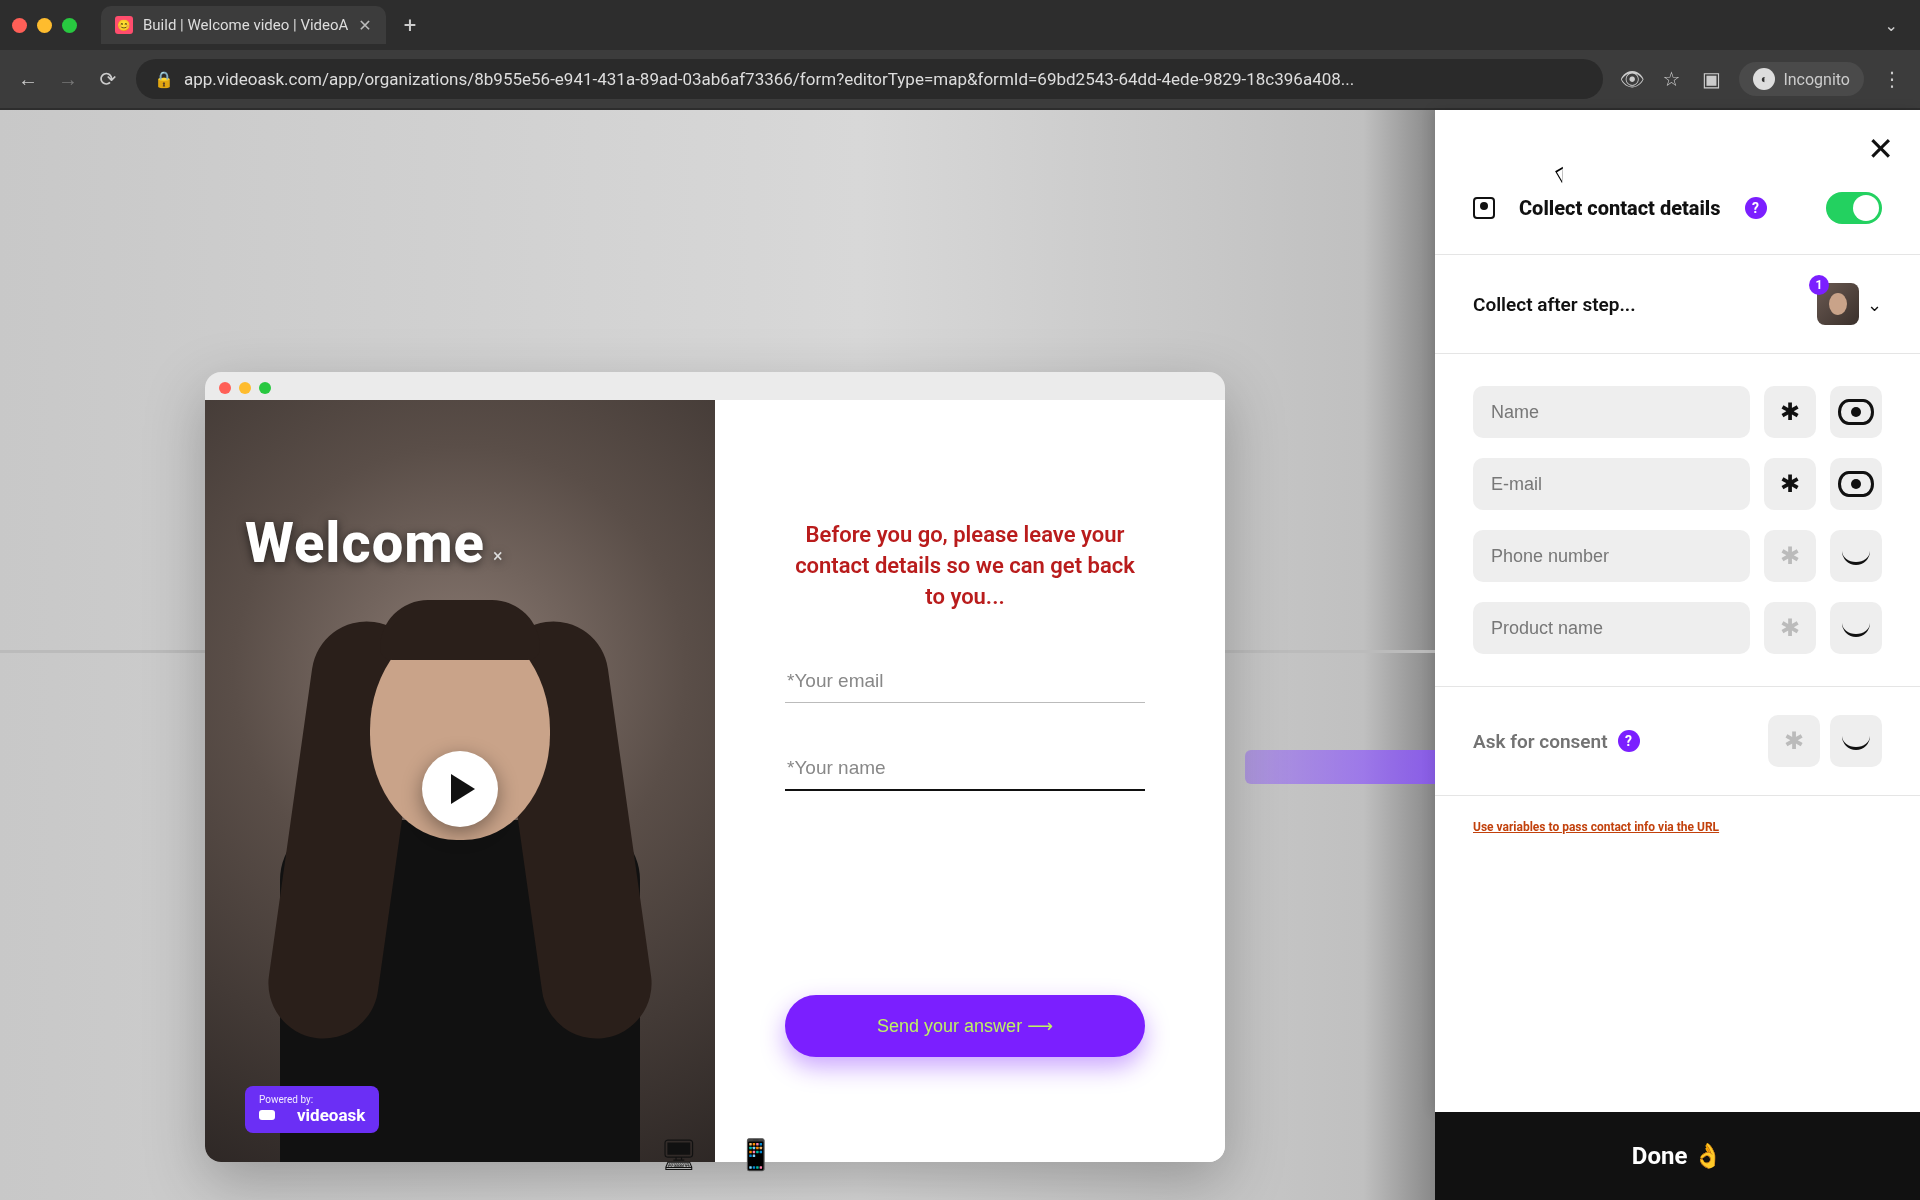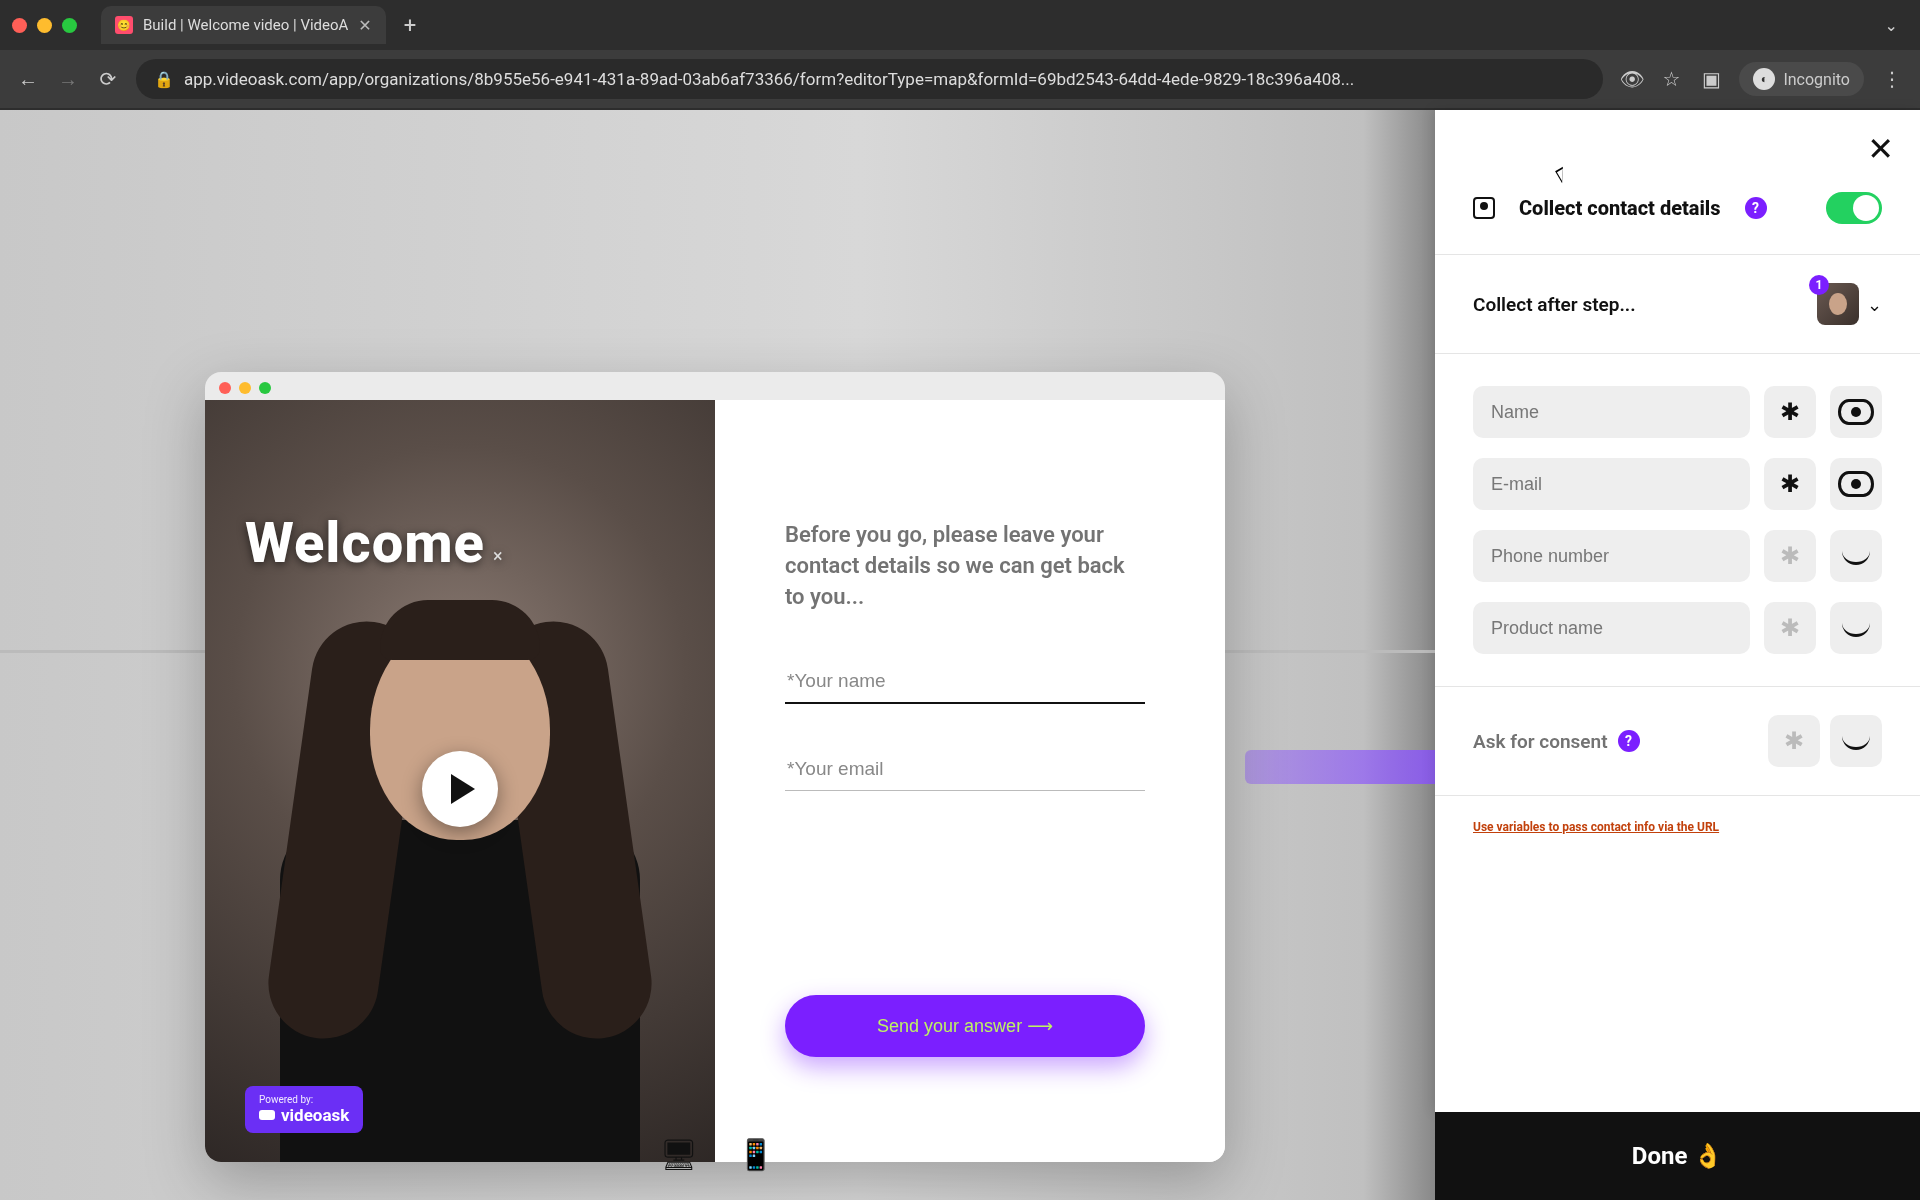--- a/index.html
+++ b/index.html
@@ -193,35 +193,36 @@
     border-bottom:15px solid transparent;
     margin-left:6px;
   }
   .powered {
     position:absolute; bottom:44px; left:40px;
     background:#6b2ff5; color:#fff;
     border-radius:8px; padding:8px 14px;
     font-size:13px;
   }
   .powered .small { font-size:10px; display:block; opacity:0.9; }
-  .powered .brand { display:flex; align-items:center; gap:6px; font-weight:700; font-size:17px;}
+  .powered .brand { display:flex; align-items:center; gap:22px; font-weight:700; font-size:17px;}
   .powered .brand-icon { width:16px; height:10px; background:#fff; border-radius:3px; position:relative;}
 
   .form-pane {
     flex:1;
     background:#fff;
     padding: 120px 80px 40px 70px;
     display:flex; flex-direction:column;
   }
   .form-prompt {
     font-size:22px;
     font-weight:600;
-    color:#737373;
+    color:#b91c1c;
     line-height:1.4;
     margin-bottom:48px;
+    text-align:center;
   }
   .text-input {
     border:none;
     border-bottom:2px solid #111;
     font-size:19px;
     padding:10px 2px;
     outline:none;
     width: 360px;
     margin-bottom:44px;
     color:#111;
@@ -447,22 +448,22 @@
         <div class="powered">
           <span class="small">Powered by:</span>
           <span class="brand">
             <span class="brand-icon"></span>
             <span>videoask</span>
           </span>
         </div>
       </div>
       <div class="form-pane">
         <div class="form-prompt">Before you go, please leave your contact details so we can get back to you...</div>
+        <input class="text-input secondary" placeholder="*Your email" style="">
         <input class="text-input" placeholder="*Your name" style="">
-        <input class="text-input secondary" placeholder="*Your email" style="">
         <button class="send-btn">Send your answer ⟶</button>
       </div>
     </div>
   </div>
 
   <div class="device-switch">
     <span class="active">🖥</span>
     <span>📱</span>
   </div>
 </div>

